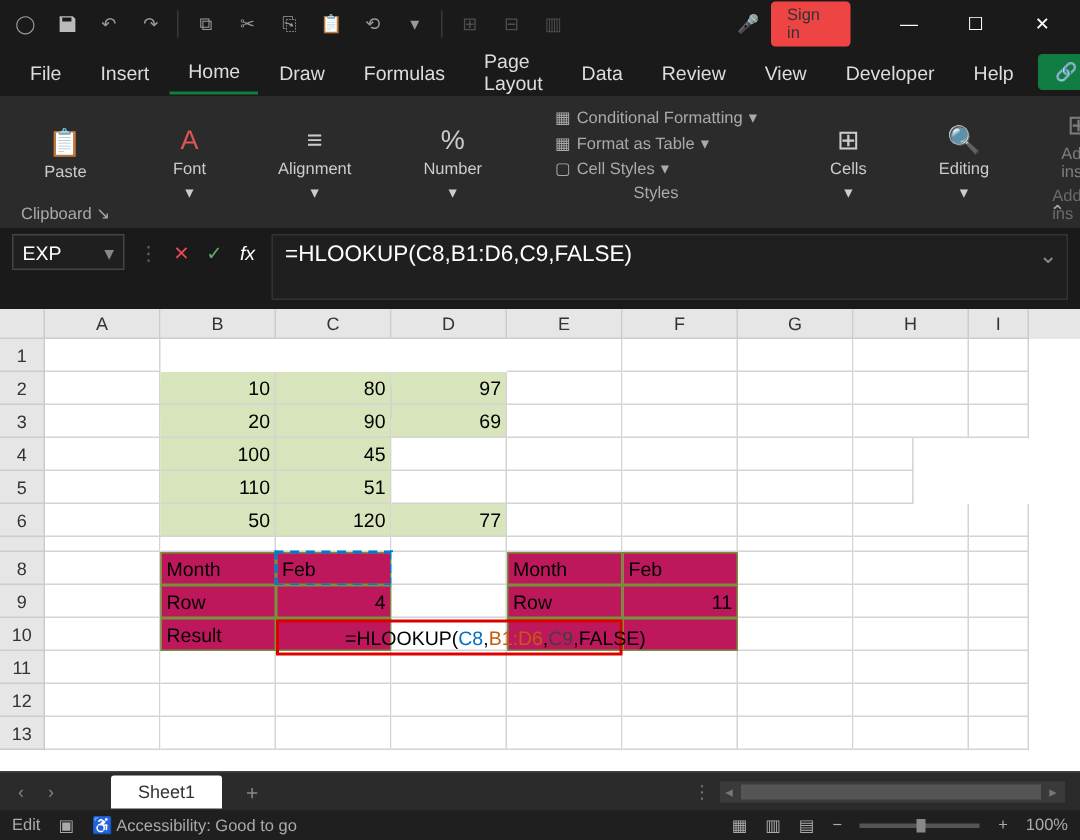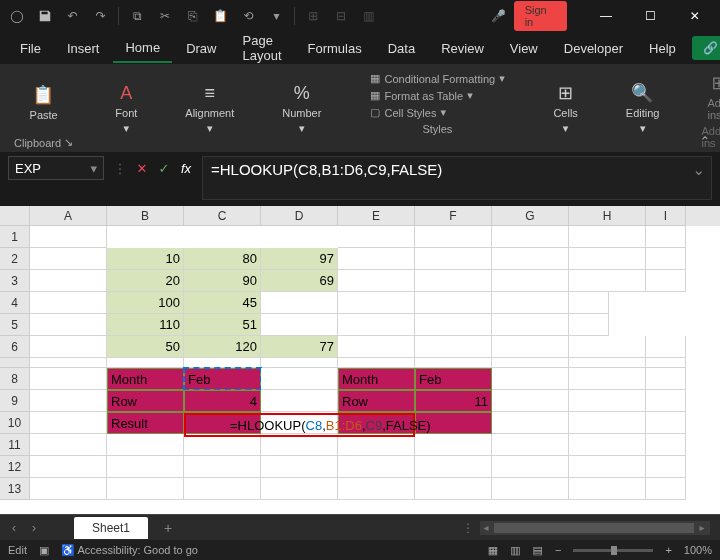--- a/index.html
+++ b/index.html
@@ -27,21 +27,21 @@
 .ribbon-label { font-size: 11px; color: #aaa; padding-bottom: 3px; display: flex; align-items: center; gap: 3px; }
 .ribbon-sep { width: 1px; background: #3a3a3a; margin: 6px 0 18px 0; }
 .ribbon-btn { display: flex; flex-direction: column; align-items: center; color: #ccc; font-size: 11px; gap: 3px; padding: 4px 6px; }
 .ribbon-btn .ic { font-size: 18px; }
 .styles-list { display: flex; flex-direction: column; gap: 4px; padding: 4px 0; }
 .styles-list div { color: #aaa; font-size: 11px; display: flex; align-items: center; gap: 4px; }
 .ribbon-collapse { position: absolute; right: 10px; bottom: 4px; color: #aaa; cursor: pointer; }
 
 
 .formula-area { background: #1a1a1a; display: flex; align-items: flex-start; padding: 4px 8px; gap: 6px; min-height: 50px; }
-.name-box { width: 96px; height: 24px; background: #1f1f1f; border: 1px solid #444; display: flex; align-items: center; padding: 0 6px; justify-content: space-between; color: #fff; font-size: 13px; }
+.name-box { width: 75px; height: 24px; background: #1f1f1f; border: 1px solid #444; display: flex; align-items: center; padding: 0 6px; justify-content: space-between; color: #fff; font-size: 13px; }
 .fb-icons { display: flex; align-items: center; gap: 2px; height: 24px; }
 .fb-ic { width: 20px; height: 24px; display: flex; align-items: center; justify-content: center; font-size: 13px; }
 .formula-input { flex: 1; background: #1f1f1f; border: 1px solid #333; color: #fff; padding: 4px 8px; font-size: 15px; min-height: 44px; display: flex; align-items: flex-start; position: relative; }
 .fb-expand { position: absolute; right: 6px; top: 4px; color: #888; }
 
 
 .grid-wrap { position: absolute; top: 206px; left: 0; right: 0; bottom: 46px; background: #fff; overflow: hidden; }
 .grid { position: relative; }
 .colheads { display: flex; height: 20px; background: #e6e6e6; }
 .rowhead, .colhead { background: #e6e6e6; border-right: 1px solid #ccc; border-bottom: 1px solid #ccc; display: flex; align-items: center; justify-content: center; color: #333; font-size: 12px; }
@@ -109,22 +109,22 @@
   <div class="tb-win">—</div>
   <div class="tb-win">☐</div>
   <div class="tb-win close">✕</div>
 </div>
 
 <div class="menubar">
   <div class="menu-item">File</div>
   <div class="menu-item">Insert</div>
   <div class="menu-item active">Home</div>
   <div class="menu-item">Draw</div>
+  <div class="menu-item">Formulas</div>
   <div class="menu-item">Page Layout</div>
-  <div class="menu-item">Formulas</div>
   <div class="menu-item">Data</div>
   <div class="menu-item">Review</div>
   <div class="menu-item">View</div>
   <div class="menu-item">Developer</div>
   <div class="menu-item">Help</div>
   <div class="menu-spacer"></div>
   <div class="share-btn">
       <span>🔗</span>
     </div>
 </div>

